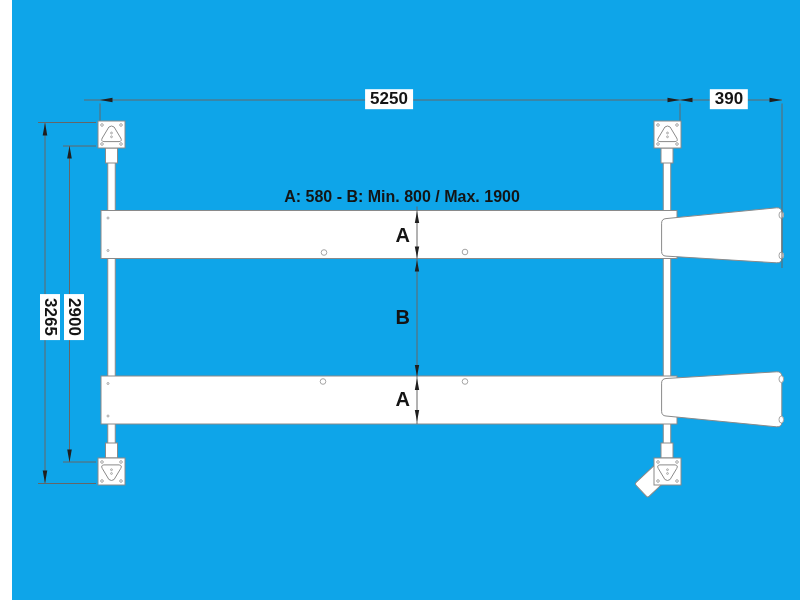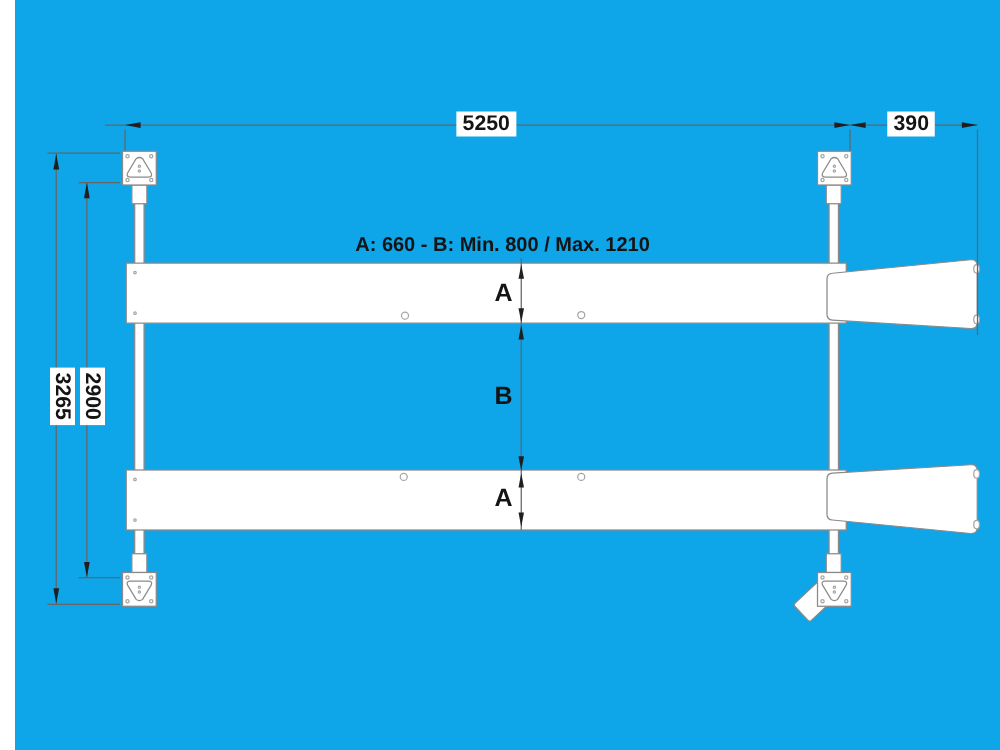--- a/index.html
+++ b/index.html
@@ -191,21 +191,21 @@
 </svg>
 
 <div class="txt dim-h" style="left:377px;top:100px;">5250</div>
 
 <div class="txt dim-h" style="left:717px;top:100px;">390</div>
 
 <div class="txt dim-v" style="left:38px;top:317px;">3265</div>
 
 <div class="txt dim-v" style="left:62px;top:317px;">2900</div>
 
-<div class="txt note" style="left:390px;top:197px;">A: 660 - B: Min. 800 / Max. 1210</div>
+<div class="txt note" style="left:390px;top:197px;">A: 580 - B: Min. 800 / Max. 1900</div>
 
 <div class="txt seclabel" style="left:398px;top:236px;">A</div>
 
 <div class="txt seclabel" style="left:398px;top:318px;">B</div>
 
 <div class="txt seclabel" style="left:398px;top:400px;">A</div>
 
 </div>
 
 </body></html>

